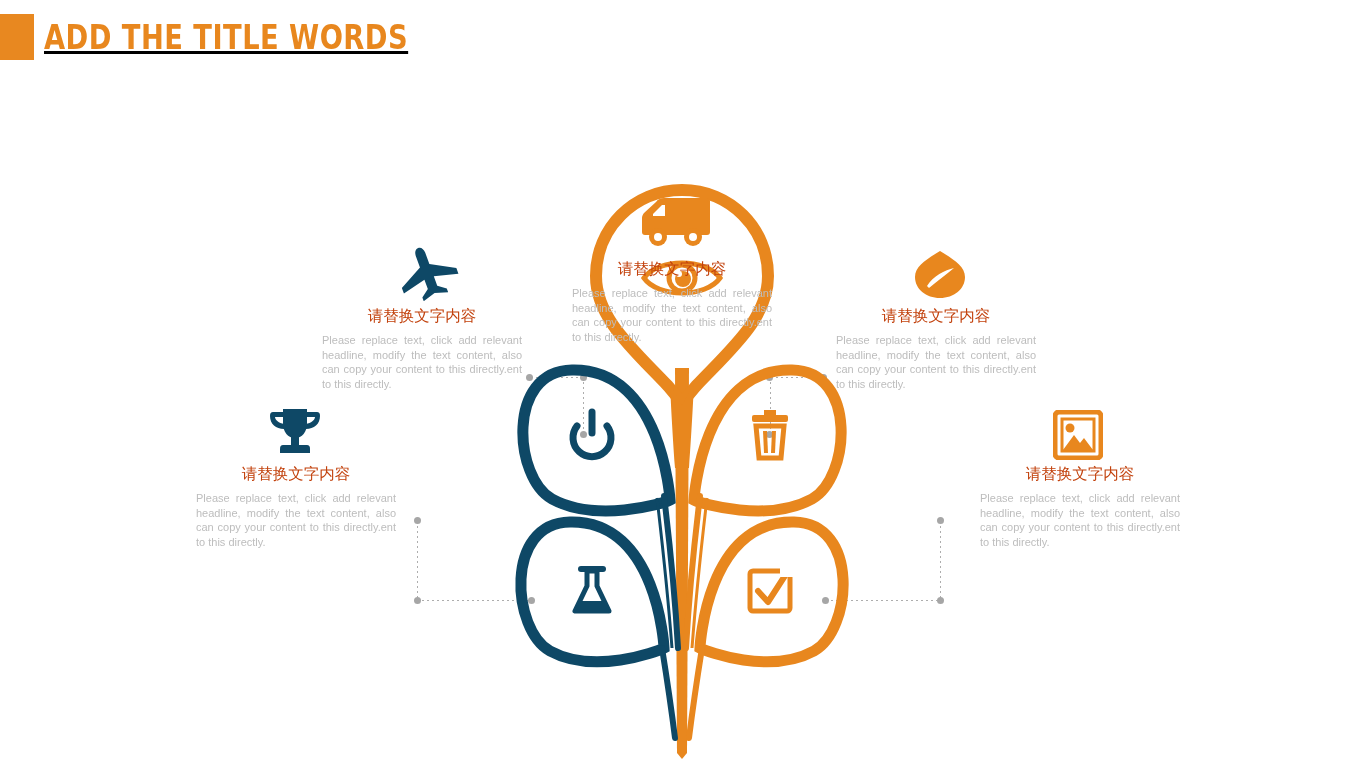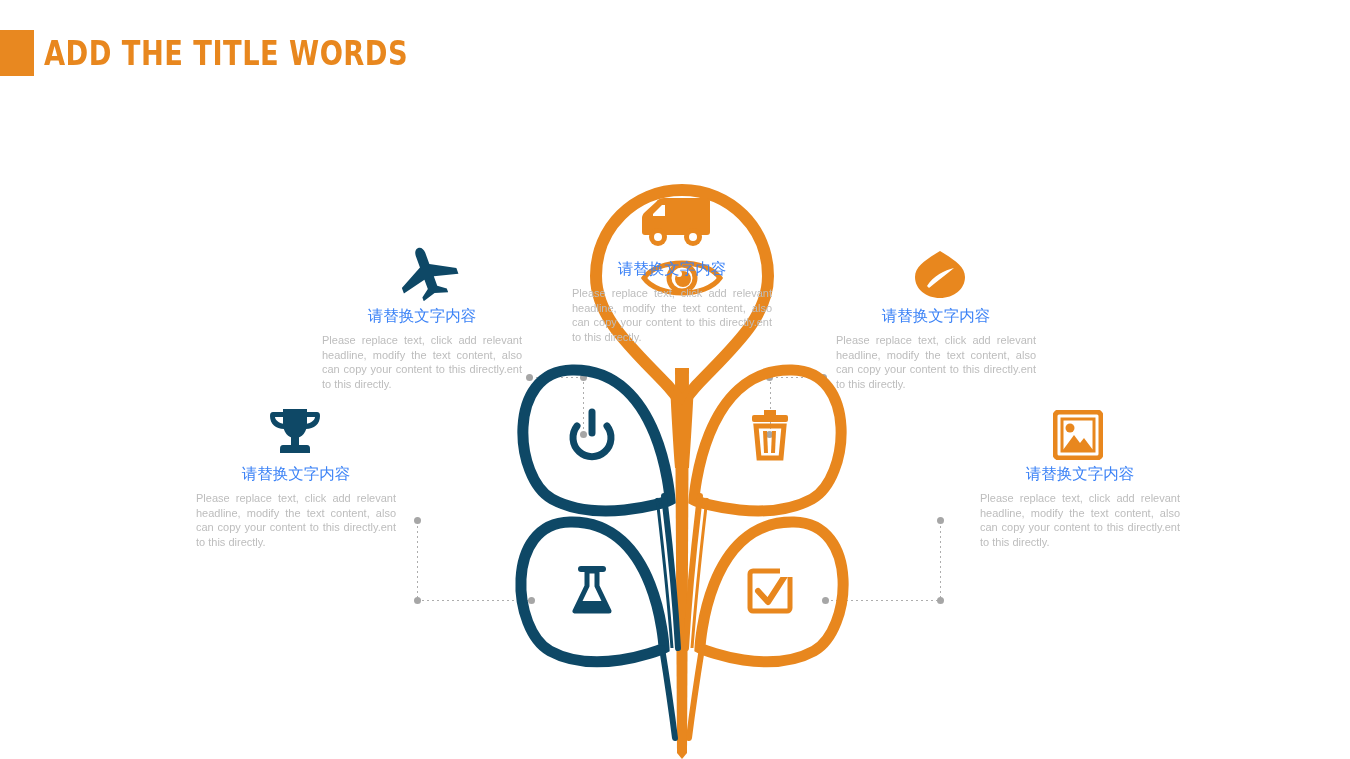--- a/index.html
+++ b/index.html
@@ -12,24 +12,25 @@
     height: 759px;
     position: relative;
     overflow: hidden;
     font-family: "Liberation Sans", sans-serif;
   }
 
   
   #title-bar {
     position: absolute;
     left: 0;
-    top: 28px;
+    top: 12px;
     display: flex;
     align-items: center;
     height: 50px;
+    text-decoration: underline;
   }
   #title-square {
     width: 34px;
     height: 46px;
     background: #E88820;
     flex: none;
   }
   #page-title {
     margin-left: 10px;
     color: #E8871E;
@@ -70,21 +71,21 @@
     border-radius: 50%;
     background: #A6A6A6;
   }
 
   
   .text-block {
     position: absolute;
     width: 200px;
   }
   .tb-heading {
-    color: #3b82f6;
+    color: #c2410c;
     font-size: 15.5px;
     line-height: 1.25;
     margin: 0 0 7px 0;
     font-family: "DejaVu Sans", "Liberation Sans", sans-serif;
     white-space: nowrap;
   }
   .tb-body {
     color: #BDBDBD;
     font-size: 11px;
     line-height: 1.32;

